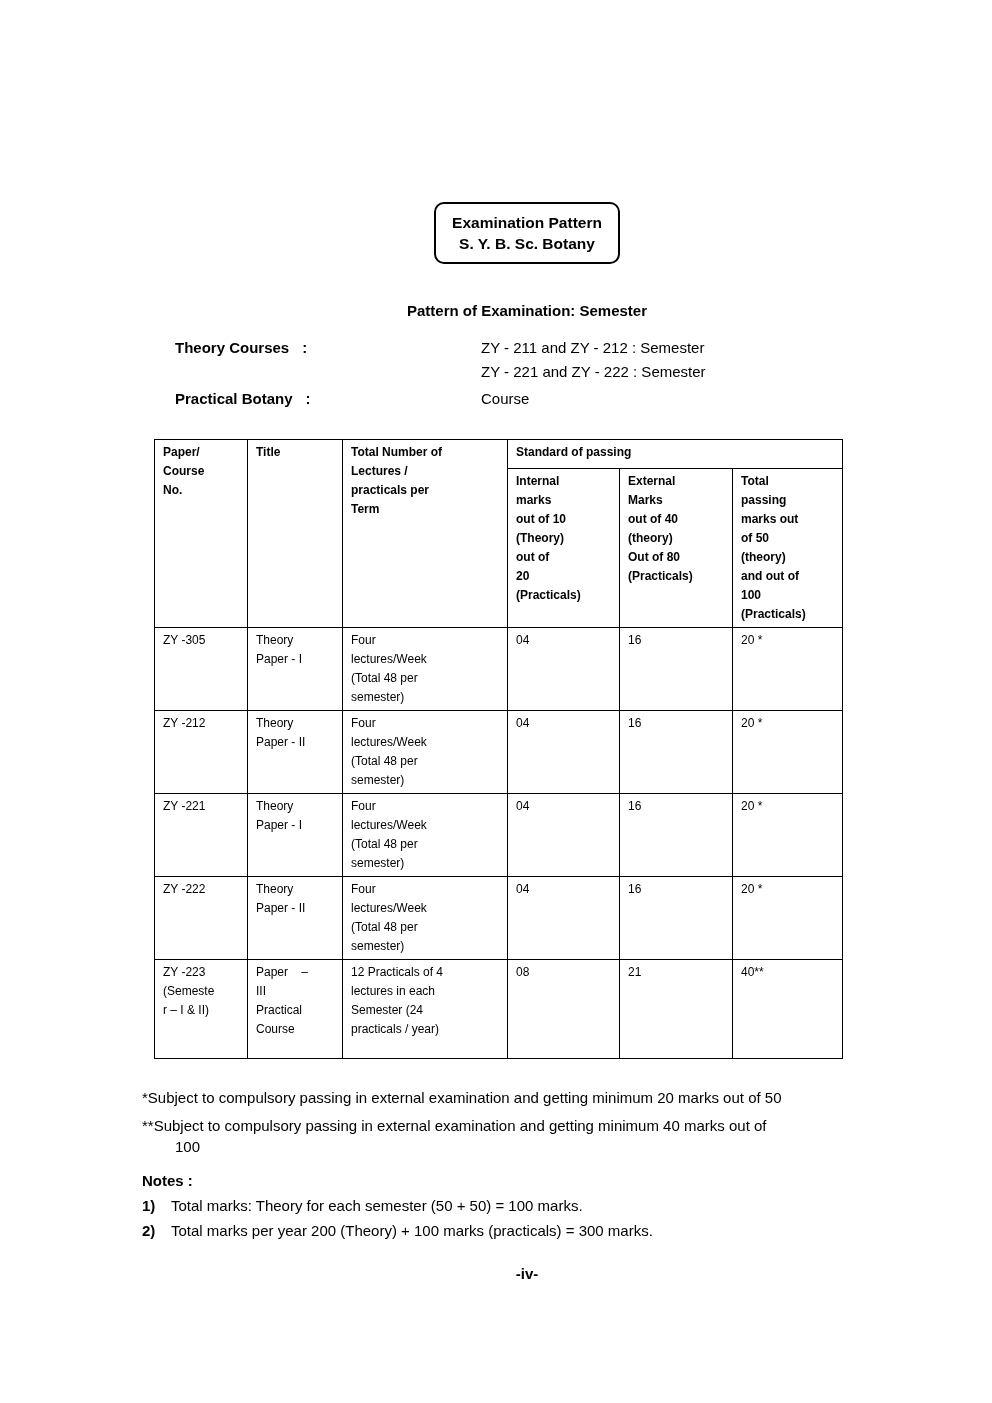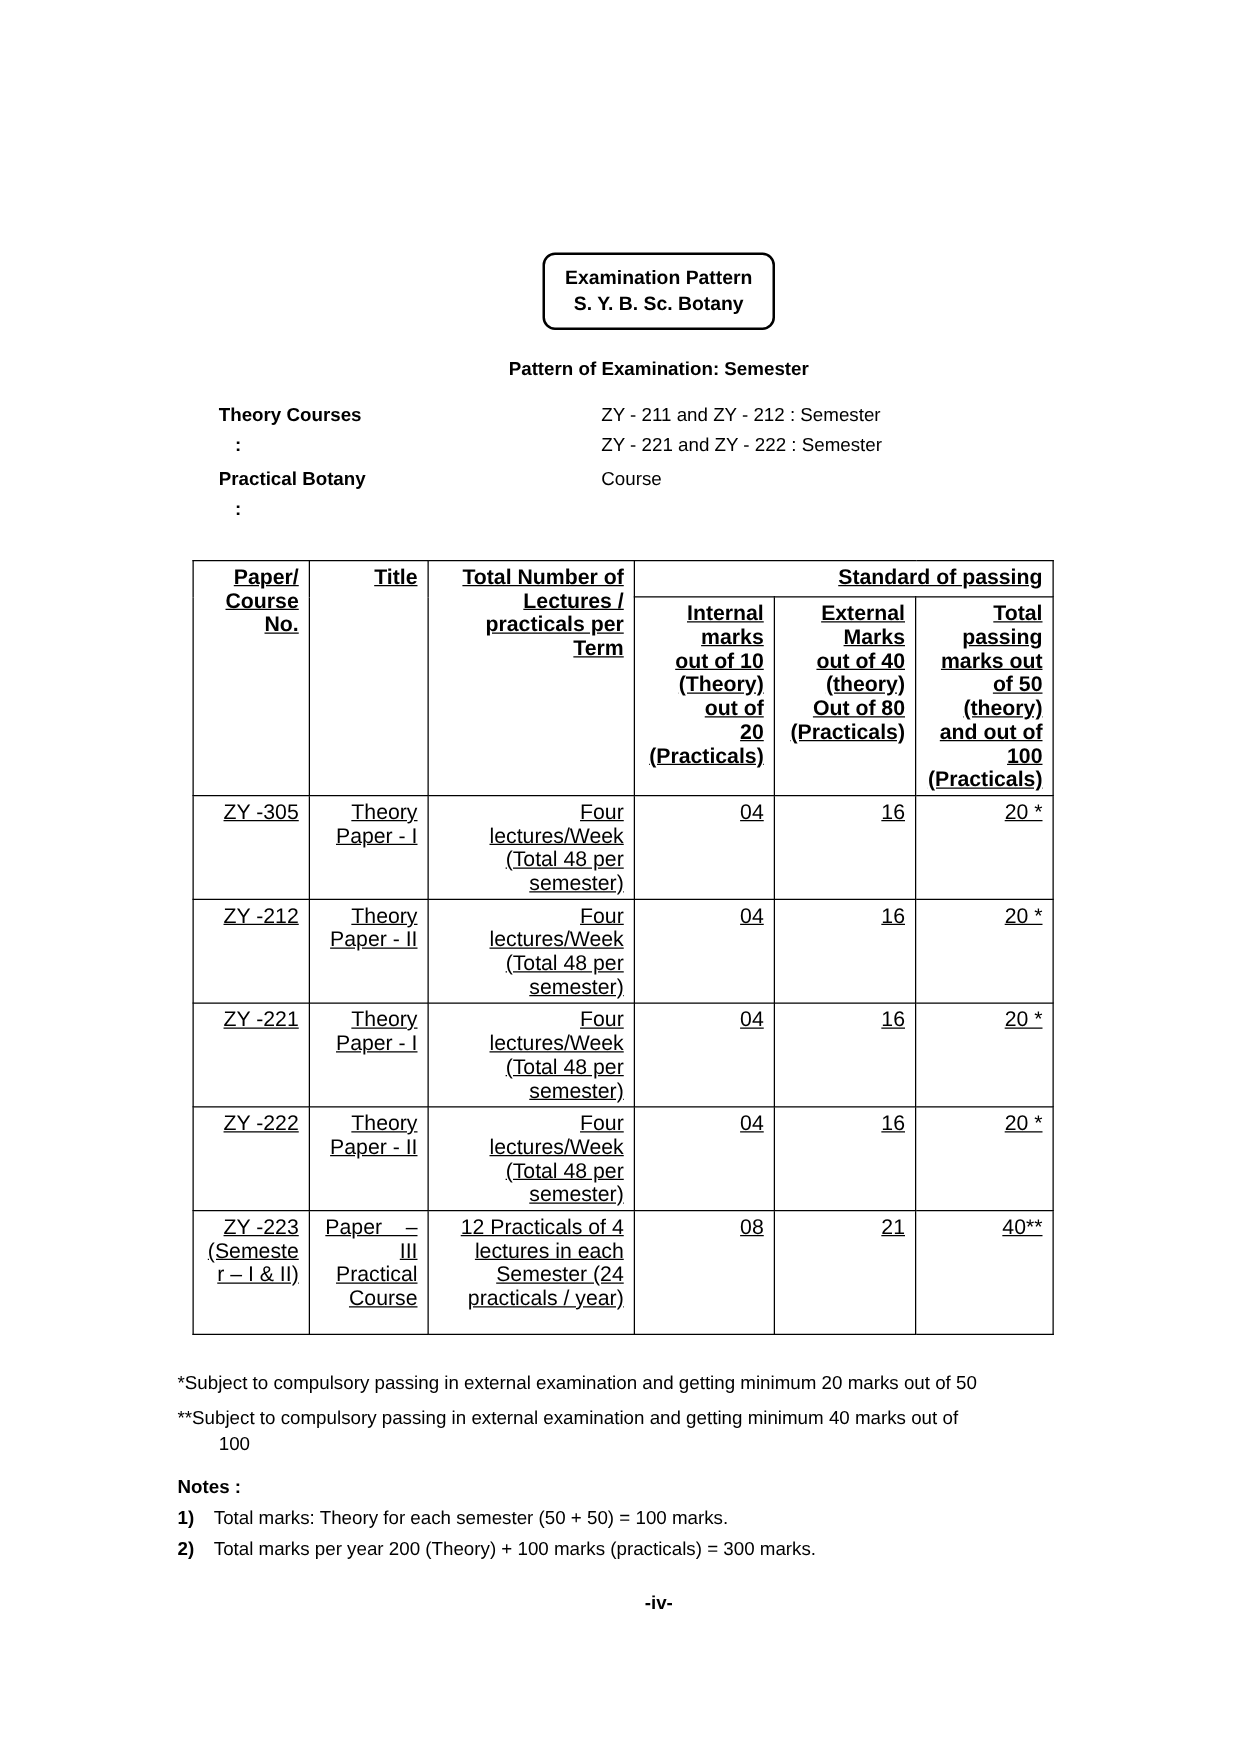--- a/index.html
+++ b/index.html
@@ -21,46 +21,45 @@
     border-radius: 10px;
     padding: 8px 16px;
     text-align: center;
     font-weight: bold;
     font-size: 15.5px;
     line-height: 21px;
   }
   .subtitle {
     text-align: center;
     font-weight: bold;
-    margin-top: 23px;
+    margin-top: 38px;
   }
   .info { margin: 17px 0 0 33px; }
   .info-row { display: flex; line-height: 24px; }
   .info-row.practical { margin-top: 3px; }
-  .info-left { display: flex; width: 306px; flex-shrink: 0; flex-direction: column; }
+  .info-left { display: flex; width: 306px; flex-shrink: 0; }
   .info-label { font-weight: bold; }
   .info-colon { font-weight: bold; margin-left: 13px; }
   .info-value div { line-height: 24px; }
 
   table.exam {
     border-collapse: collapse;
     table-layout: fixed;
     width: 688px;
     margin: 28px 0 0 12px;
   }
   table.exam th, table.exam td {
     border: 1px solid #000;
     padding: 3px 8px;
     vertical-align: top;
     white-space: pre-line;
     line-height: 19px;
-    text-align: right;
-    font-size: 17px;
+    text-align: left;
+    font-size: 12px;
     overflow: hidden;
-    text-decoration: underline;
   }
   table.exam th { font-weight: bold; }
   .th-lectures { text-align: center; }
   .th-standard { text-align: center; height: 22px; }
   td.cell-paper { padding-top: 21px; }
   tr.row-last td.cell-paper { padding-top: 3px; }
   td.num { text-align: center; vertical-align: middle; }
   tr.row-last td { height: 92px; }
 
   .footnotes { margin-top: 28px; }

